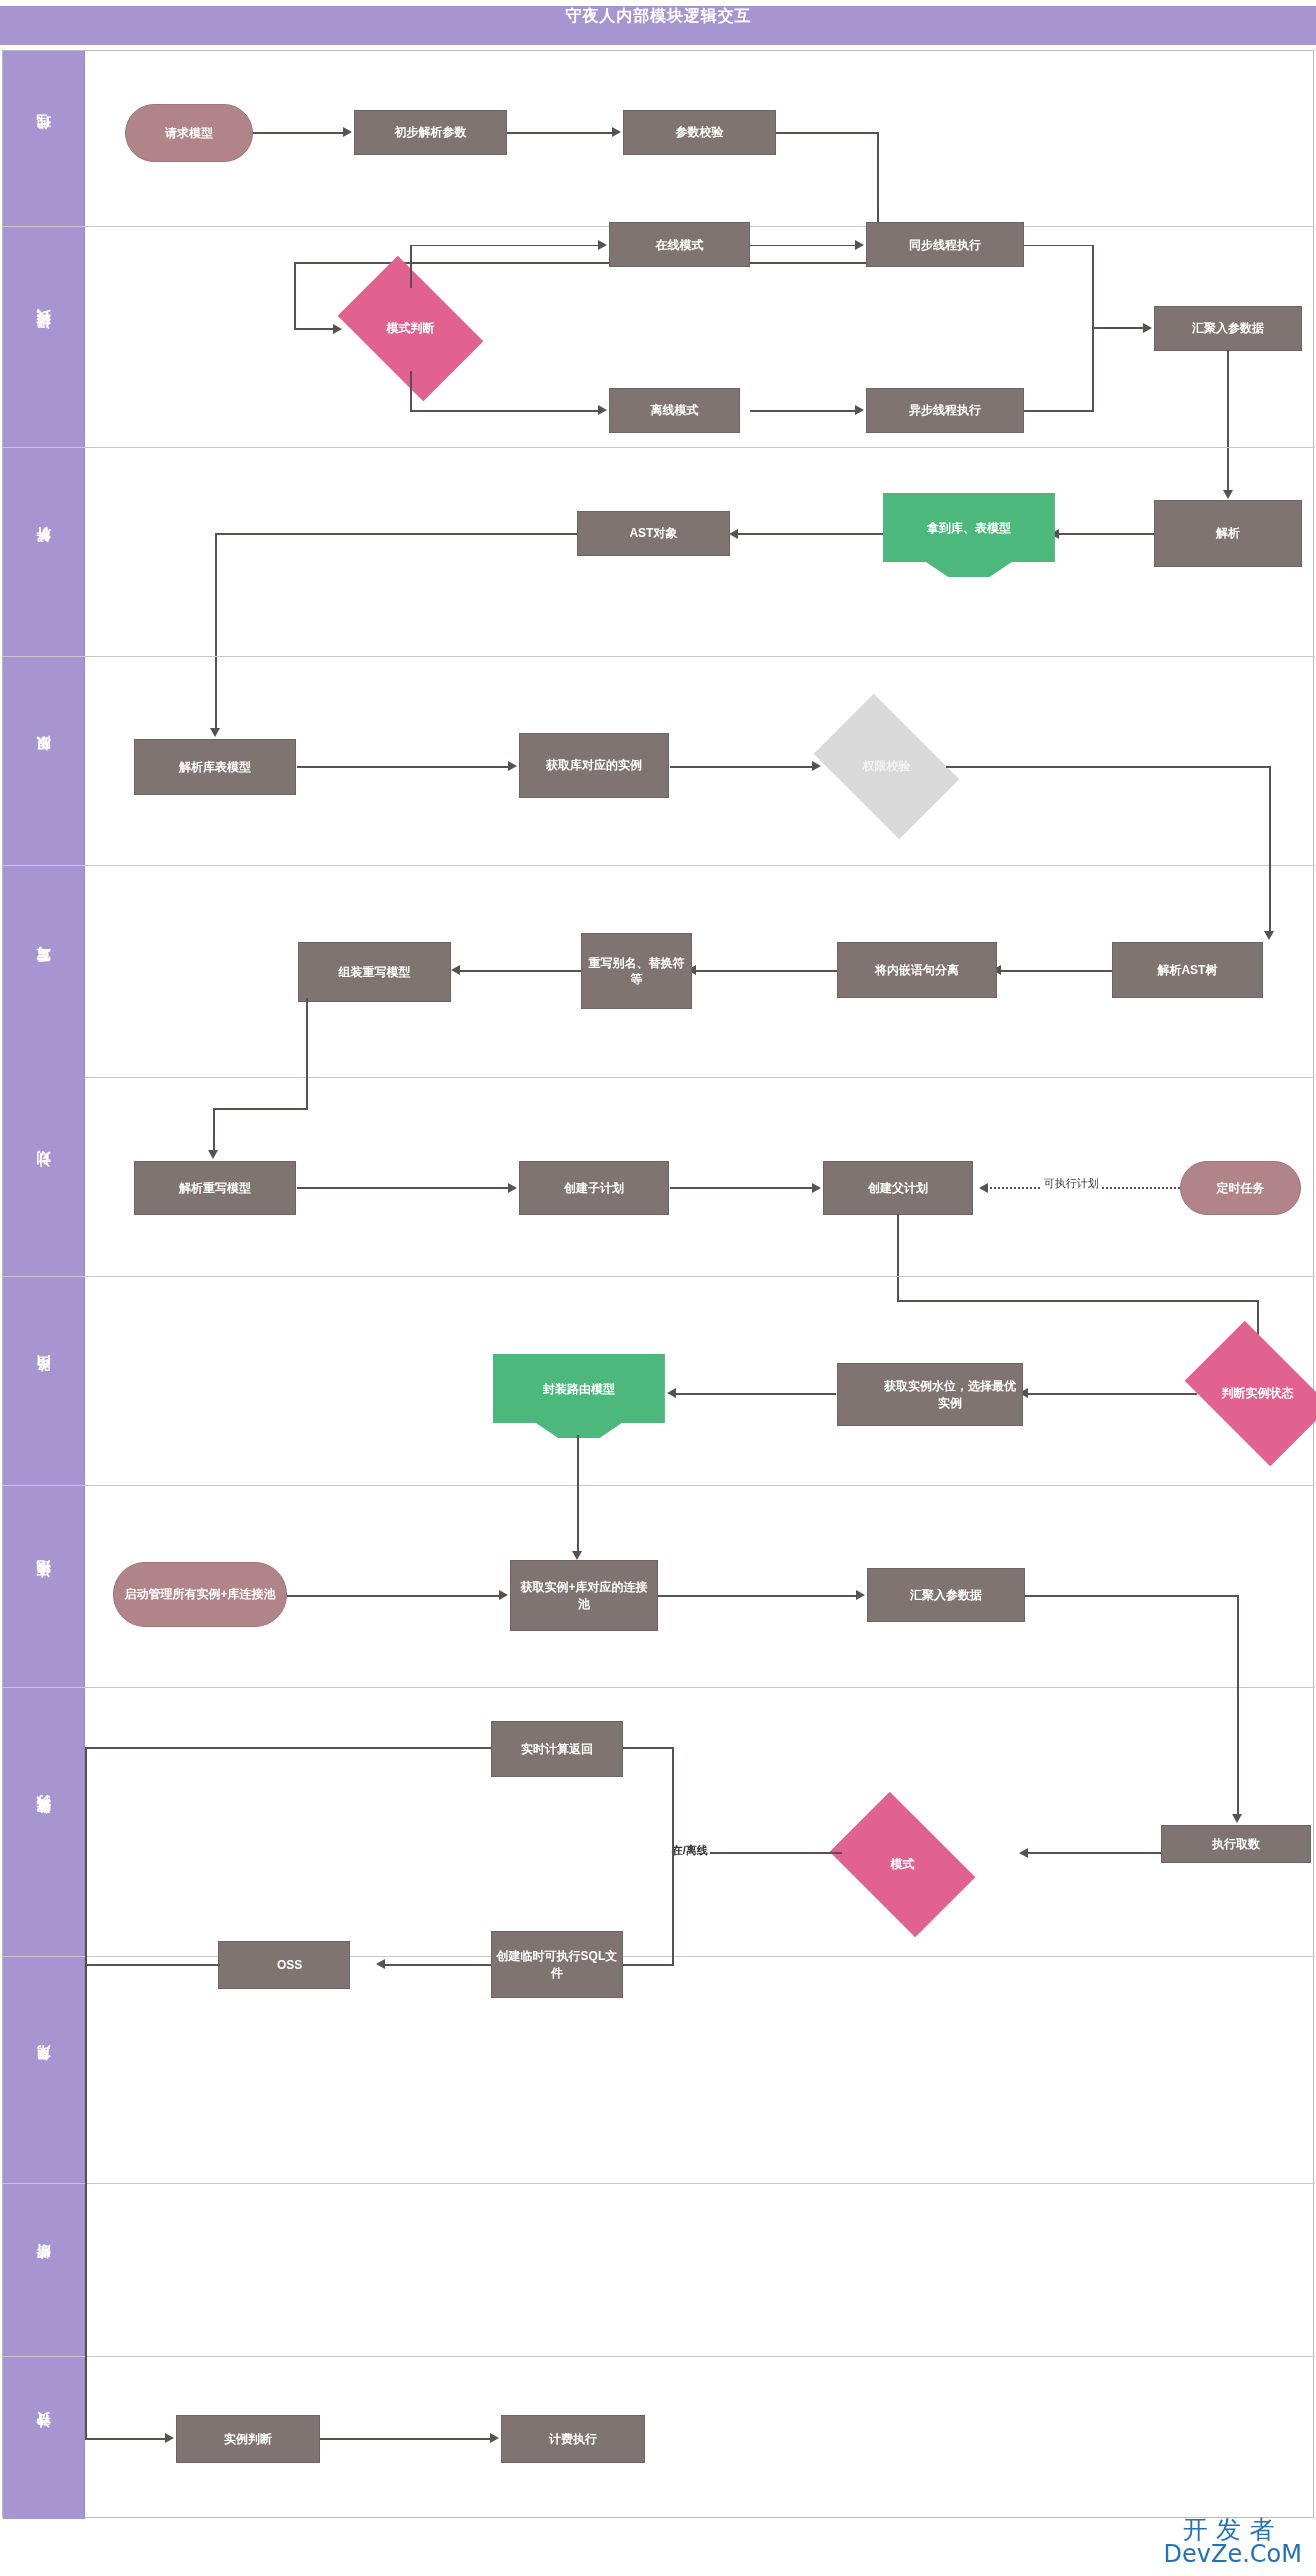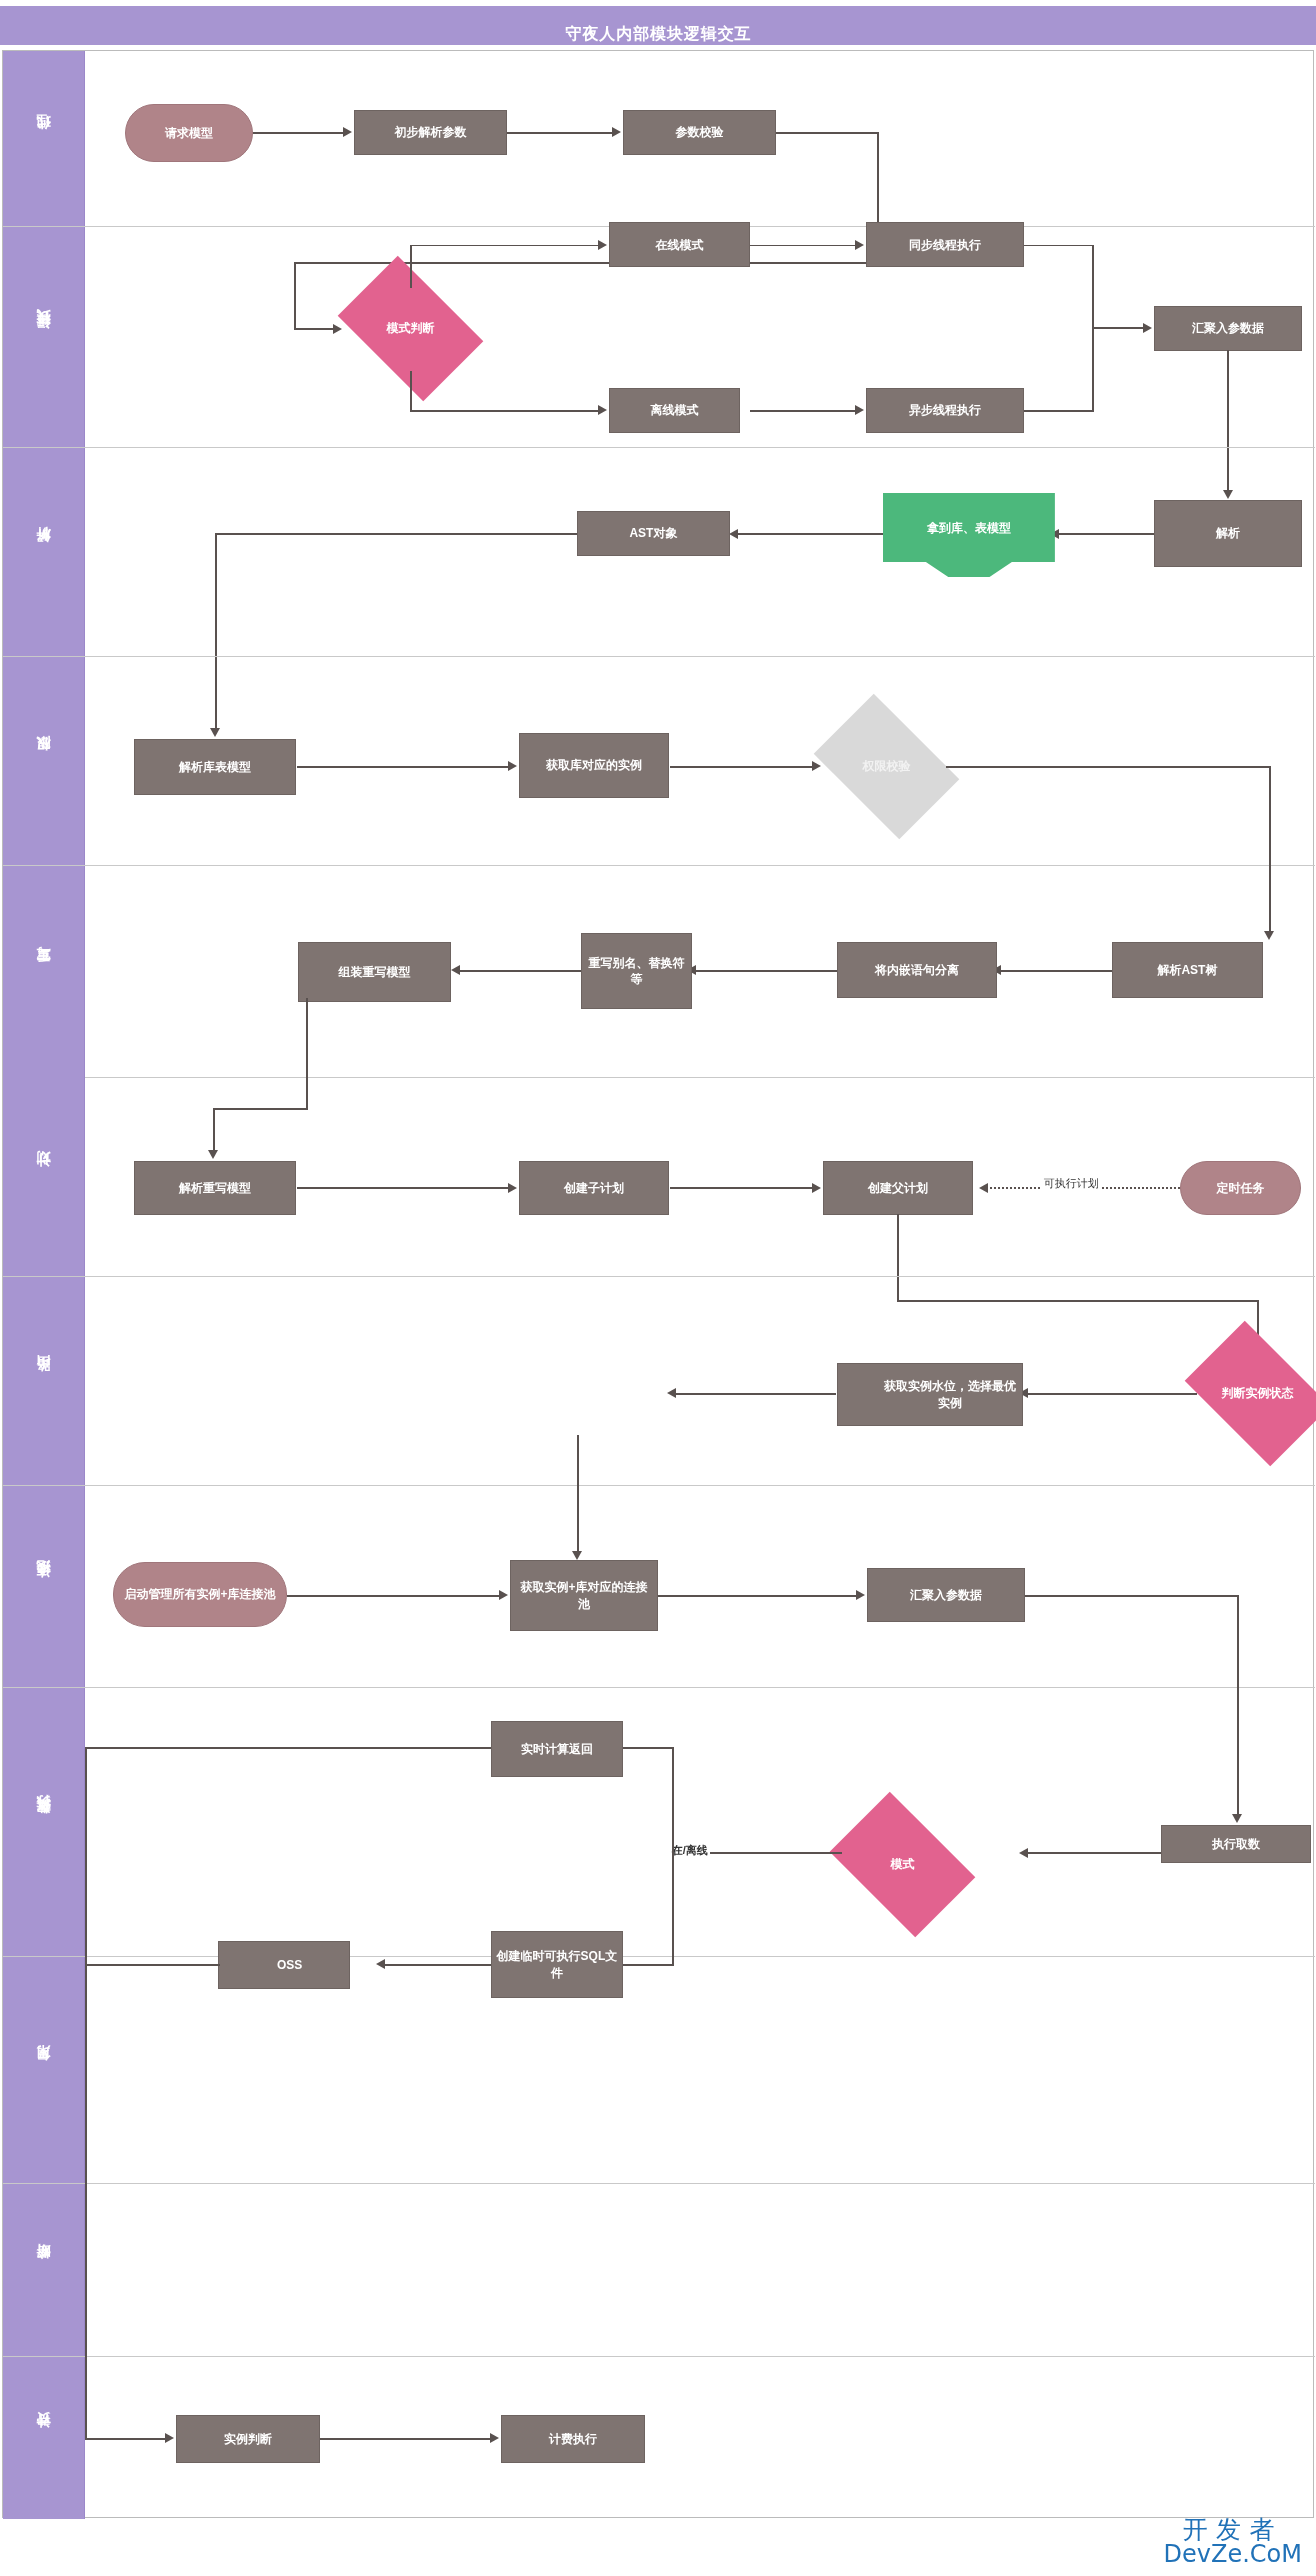--- a/index.html
+++ b/index.html
@@ -1,21 +1,21 @@
 <!DOCTYPE html>
 <html style="font-size:15px"><head>
 <meta charset="utf-8">
 <style>
   html,body{margin:0;padding:0;background:#fff;}
   body{font-family:"Liberation Sans","DejaVu Sans",sans-serif;}
   #page{position:relative;width:1317px;height:2576px;background:#ffffff;overflow:hidden;}
 
   
   .titlebar{position:absolute;left:0;top:5.6px;width:1317px;height:39px;background:#a795d1;
-            display:flex;align-items:flex-end;justify-content:center;}
+            display:flex;align-items:flex-start;justify-content:center;}
   .titlebar .ttxt{color:#ffffff;font-size:16px;font-weight:bold;letter-spacing:0.9px;}
 
   
   .laneframe{position:absolute;left:1.9px;top:50px;width:1312px;height:2468px;
              border:0.9px solid #bbbbbb;box-sizing:border-box;background:#fff;}
   .lane{position:absolute;left:0;width:1312px;box-sizing:border-box;border-bottom:0.9px solid #c9c9c9;}
   .lane:last-child{border-bottom:none;}
   .lanehdr{position:absolute;left:0;top:0;width:82px;height:100%;
            background:#a795d1;border-right:0.9px solid #9b88c9;box-sizing:border-box;
            display:flex;align-items:center;justify-content:center;}
@@ -268,20 +268,21 @@
         </div>
 
         <div class="ln lnh" style="left:939px;top:116px;width:173px;"></div>
         <div class="ar ar-l" style="left:934px;top:111px;"></div>
 
         <div class="node proc" style="left:752px;top:86px;width:186px;height:63px;padding-left:45px;">获取实例水位，选择最优实例</div>
 
         <div class="ln lnh" style="left:587px;top:116px;width:164px;"></div>
         <div class="ar ar-l" style="left:582px;top:111px;"></div>
 
+        <div class="docshape" style="left:408px;top:77px;width:172px;height:84px;">封装路由模型</div>
 
         <div class="ln lnv" style="left:492px;top:158px;height:51px;"></div>
       </div>
     </div>
 
     <div class="lane" style="top:1435px;height:202px;">
       <div class="lanehdr">
         <span>连接池</span>
       </div>
       <div class="lanebody">

